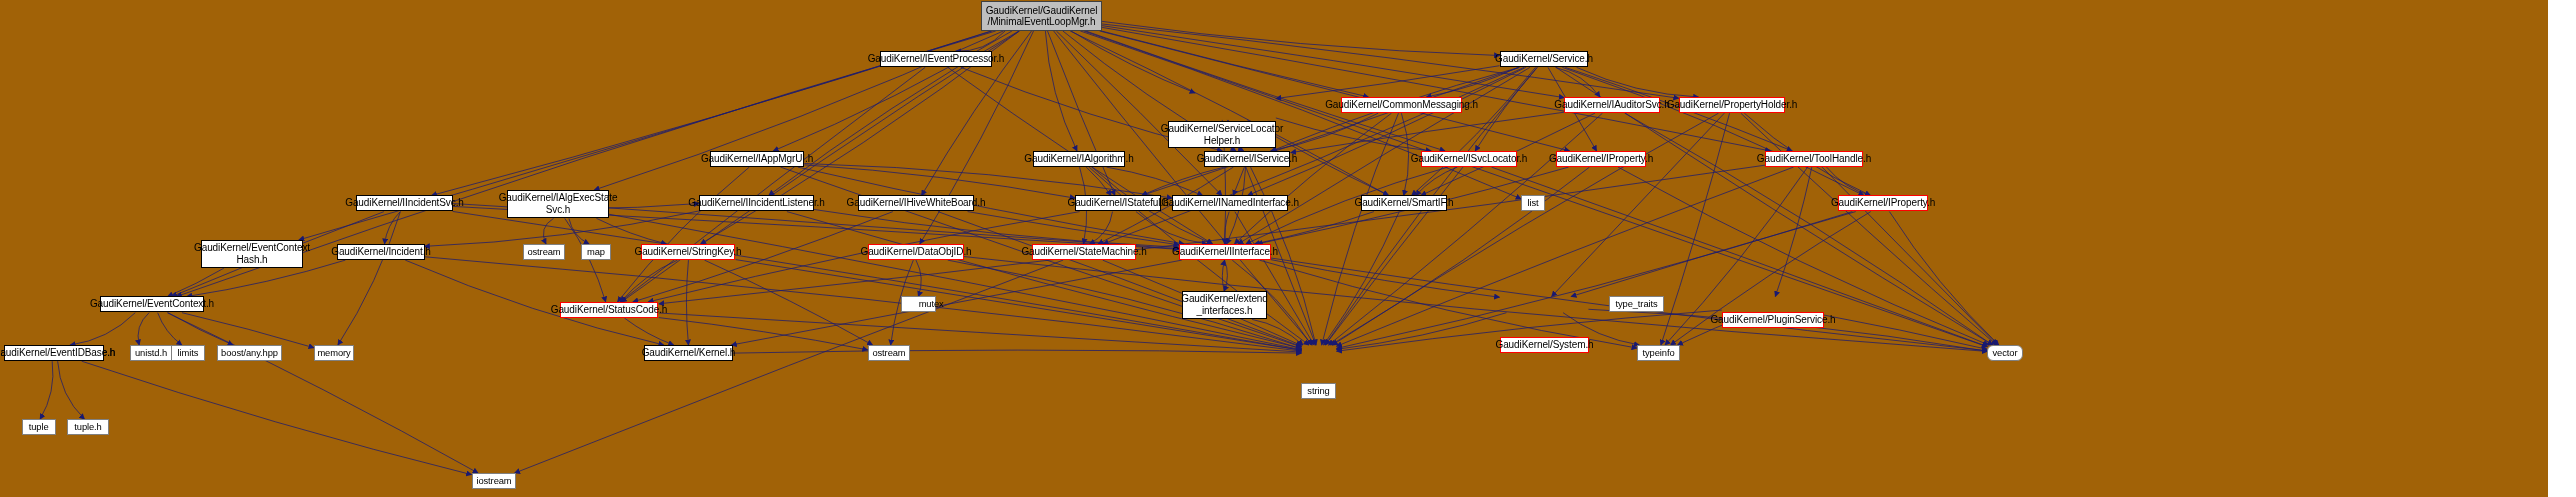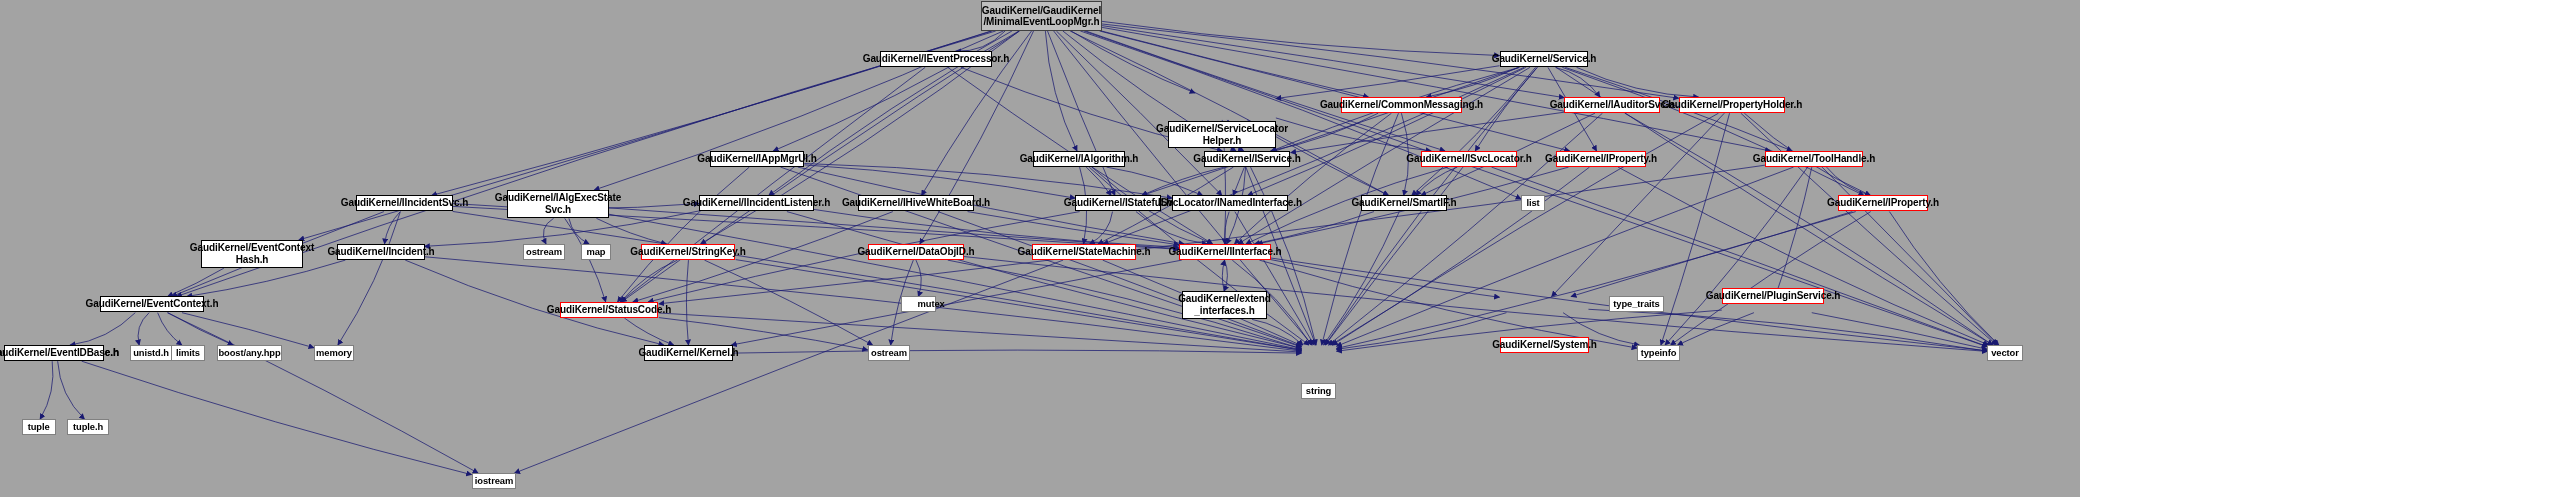--- a/index.html
+++ b/index.html
@@ -1,24 +1,23 @@
 <!DOCTYPE html>
 <html style="font-size:10.8px"><head>
 <meta charset="utf-8">
 <title>Include dependency graph</title>
 <style>
   html,body{margin:0;padding:0;background:#ffffff;}
   #canvas{
     position:relative;
-    width:2080px;
+    width:2548px;
     height:498px;
-    background:#a3a3a3;
+    background:#a16207;
     font-family:"Liberation Sans", sans-serif;
     overflow:hidden;
-    font-weight:bold;
   }
   #edges{position:absolute;left:0;top:0;width:2576px;height:498px;pointer-events:none;}
   .node{
     position:absolute;
     box-sizing:border-box;
     display:flex;
     align-items:center;
     justify-content:center;
     text-align:center;
     font-size:10px;
@@ -223,49 +222,49 @@
     <div class="node" style="left: 1204px; top: 151px; width: 86px; height: 16px;">GaudiKernel/IService.h</div>
     <div class="node red" style="left: 1421px; top: 151px; width: 96px; height: 16px;">GaudiKernel/ISvcLocator.h</div>
     <div class="node red" style="left: 1556px; top: 151px; width: 90px; height: 16px;">GaudiKernel/IProperty.h</div>
     <div class="node red" style="left: 1765px; top: 151px; width: 98px; height: 16px;">GaudiKernel/ToolHandle.h</div>
     <div class="node" style="left: 356px; top: 195px; width: 97px; height: 16px;">GaudiKernel/IIncidentSvc.h</div>
     <div class="node" style="left: 507px; top: 190px; width: 102px; height: 28px;">GaudiKernel/IAlgExecState
 Svc.h</div>
     <div class="node" style="left: 699px; top: 195px; width: 115px; height: 16px;">GaudiKernel/IIncidentListener.h</div>
     <div class="node" style="left: 858px; top: 195px; width: 116px; height: 16px;">GaudiKernel/IHiveWhiteBoard.h</div>
     <div class="node" style="left: 1075px; top: 195px; width: 86px; height: 16px;">GaudiKernel/IStateful.h</div>
-    <div class="node" style="left: 1172px; top: 195px; width: 116px; height: 16px;">ISvcLocator/INamedInterface.h</div>
+    <div class="node" style="left: 1172px; top: 195px; width: 116px; height: 16px;">GaudiKernel/INamedInterface.h</div>
     <div class="node" style="left: 1361px; top: 195px; width: 86px; height: 16px;">GaudiKernel/SmartIF.h</div>
     <div class="node grey" style="left: 1521px; top: 195px; width: 24px; height: 16px; font-size: 9.4px;">list</div>
     <div class="node red" style="left: 1838px; top: 195px; width: 90px; height: 16px;">GaudiKernel/IProperty.h</div>
     <div class="node" style="left: 201px; top: 240px; width: 102px; height: 28px;">GaudiKernel/EventContext
 Hash.h</div>
     <div class="node" style="left: 337px; top: 244px; width: 88px; height: 16px;">GaudiKernel/Incident.h</div>
     <div class="node grey" style="left: 523px; top: 244px; width: 42px; height: 16px; font-size: 9.4px;">ostream</div>
     <div class="node grey" style="left: 581px; top: 244px; width: 30px; height: 16px; font-size: 9.4px;">map</div>
     <div class="node red" style="left: 641px; top: 244px; width: 94px; height: 16px;">GaudiKernel/StringKey.h</div>
     <div class="node red" style="left: 868px; top: 244px; width: 96px; height: 16px;">GaudiKernel/DataObjID.h</div>
     <div class="node red" style="left: 1032px; top: 244px; width: 104px; height: 16px;">GaudiKernel/StateMachine.h</div>
     <div class="node red" style="left: 1179px; top: 244px; width: 92px; height: 16px;">GaudiKernel/IInterface.h</div>
     <div class="node" style="left: 100px; top: 296px; width: 104px; height: 16px;">GaudiKernel/EventContext.h</div>
     <div class="node grey" style="left: 901px; top: 296px; width: 35px; height: 16px; font-size: 9.4px; padding-left: 28px;">mutex</div>
     <div class="node" style="left: 1182px; top: 291px; width: 85px; height: 28px;">GaudiKernel/extend
 _interfaces.h</div>
     <div class="node red" style="left: 1500px; top: 296px; width: 89px; height: 16px; margin-top: 41px;">GaudiKernel/System.h</div>
     <div class="node grey" style="left: 1609px; top: 296px; width: 55px; height: 16px; font-size: 9.4px;">type_traits</div>
-    <div class="node red" style="left: 1722px; top: 288px; width: 102px; height: 16px;">GaudiKernel/PluginService.h</div>
+    <div class="node red" style="left: 1722px; top: 312px; width: 102px; height: 16px;">GaudiKernel/PluginService.h</div>
     <div class="node" style="left: 4px; top: 345px; width: 100px; height: 16px;">GaudiKernel/EventIDBase.h</div>
     <div class="node grey" style="left: 130px; top: 345px; width: 42px; height: 16px; font-size: 9.4px;">unistd.h</div>
     <div class="node grey" style="left: 171px; top: 345px; width: 34px; height: 16px; font-size: 9.4px;">limits</div>
     <div class="node grey" style="left: 217px; top: 345px; width: 65px; height: 16px; font-size: 9.4px;">boost/any.hpp</div>
     <div class="node grey" style="left: 314px; top: 345px; width: 40px; height: 16px; font-size: 9.4px;">memory</div>
     <div class="node" style="left: 644px; top: 345px; width: 89px; height: 16px;">GaudiKernel/Kernel.h</div>
     <div class="node red" style="left: 560px; top: 302px; width: 98px; height: 16px;">GaudiKernel/StatusCode.h</div>
     <div class="node grey" style="left: 868px; top: 345px; width: 42px; height: 16px; font-size: 9.4px;">ostream</div>
     <div class="node grey" style="left: 1301px; top: 345px; width: 35px; height: 16px; font-size: 9.4px; margin-top: 38px;">string</div>
     <div class="node grey" style="left: 1637px; top: 345px; width: 43px; height: 16px; font-size: 9.4px;">typeinfo</div>
-    <div class="node grey" style="left: 1987px; top: 345px; width: 36px; height: 16px; font-size: 9.4px;">vector</div>
+    <div class="node grey" style="left: 1987px; top: 345px; width: 36px; height: 16px; font-size: 9.4px; border-radius: 6px;">vector</div>
     <div class="node" style="left: 4px; top: 345px; width: 100px; height: 16px;">GaudiKernel/EventIDBase.h</div>
     <div class="node grey" style="left: 21.6px; top: 419px; width: 34px; height: 16px; font-size: 9.4px;">tuple</div>
     <div class="node grey" style="left: 67px; top: 419px; width: 42px; height: 16px; font-size: 9.4px;">tuple.h</div>
     <div class="node grey" style="left: 472px; top: 473px; width: 44px; height: 16px; font-size: 9.4px;">iostream</div>
   </div>
 
 
 </body></html>

